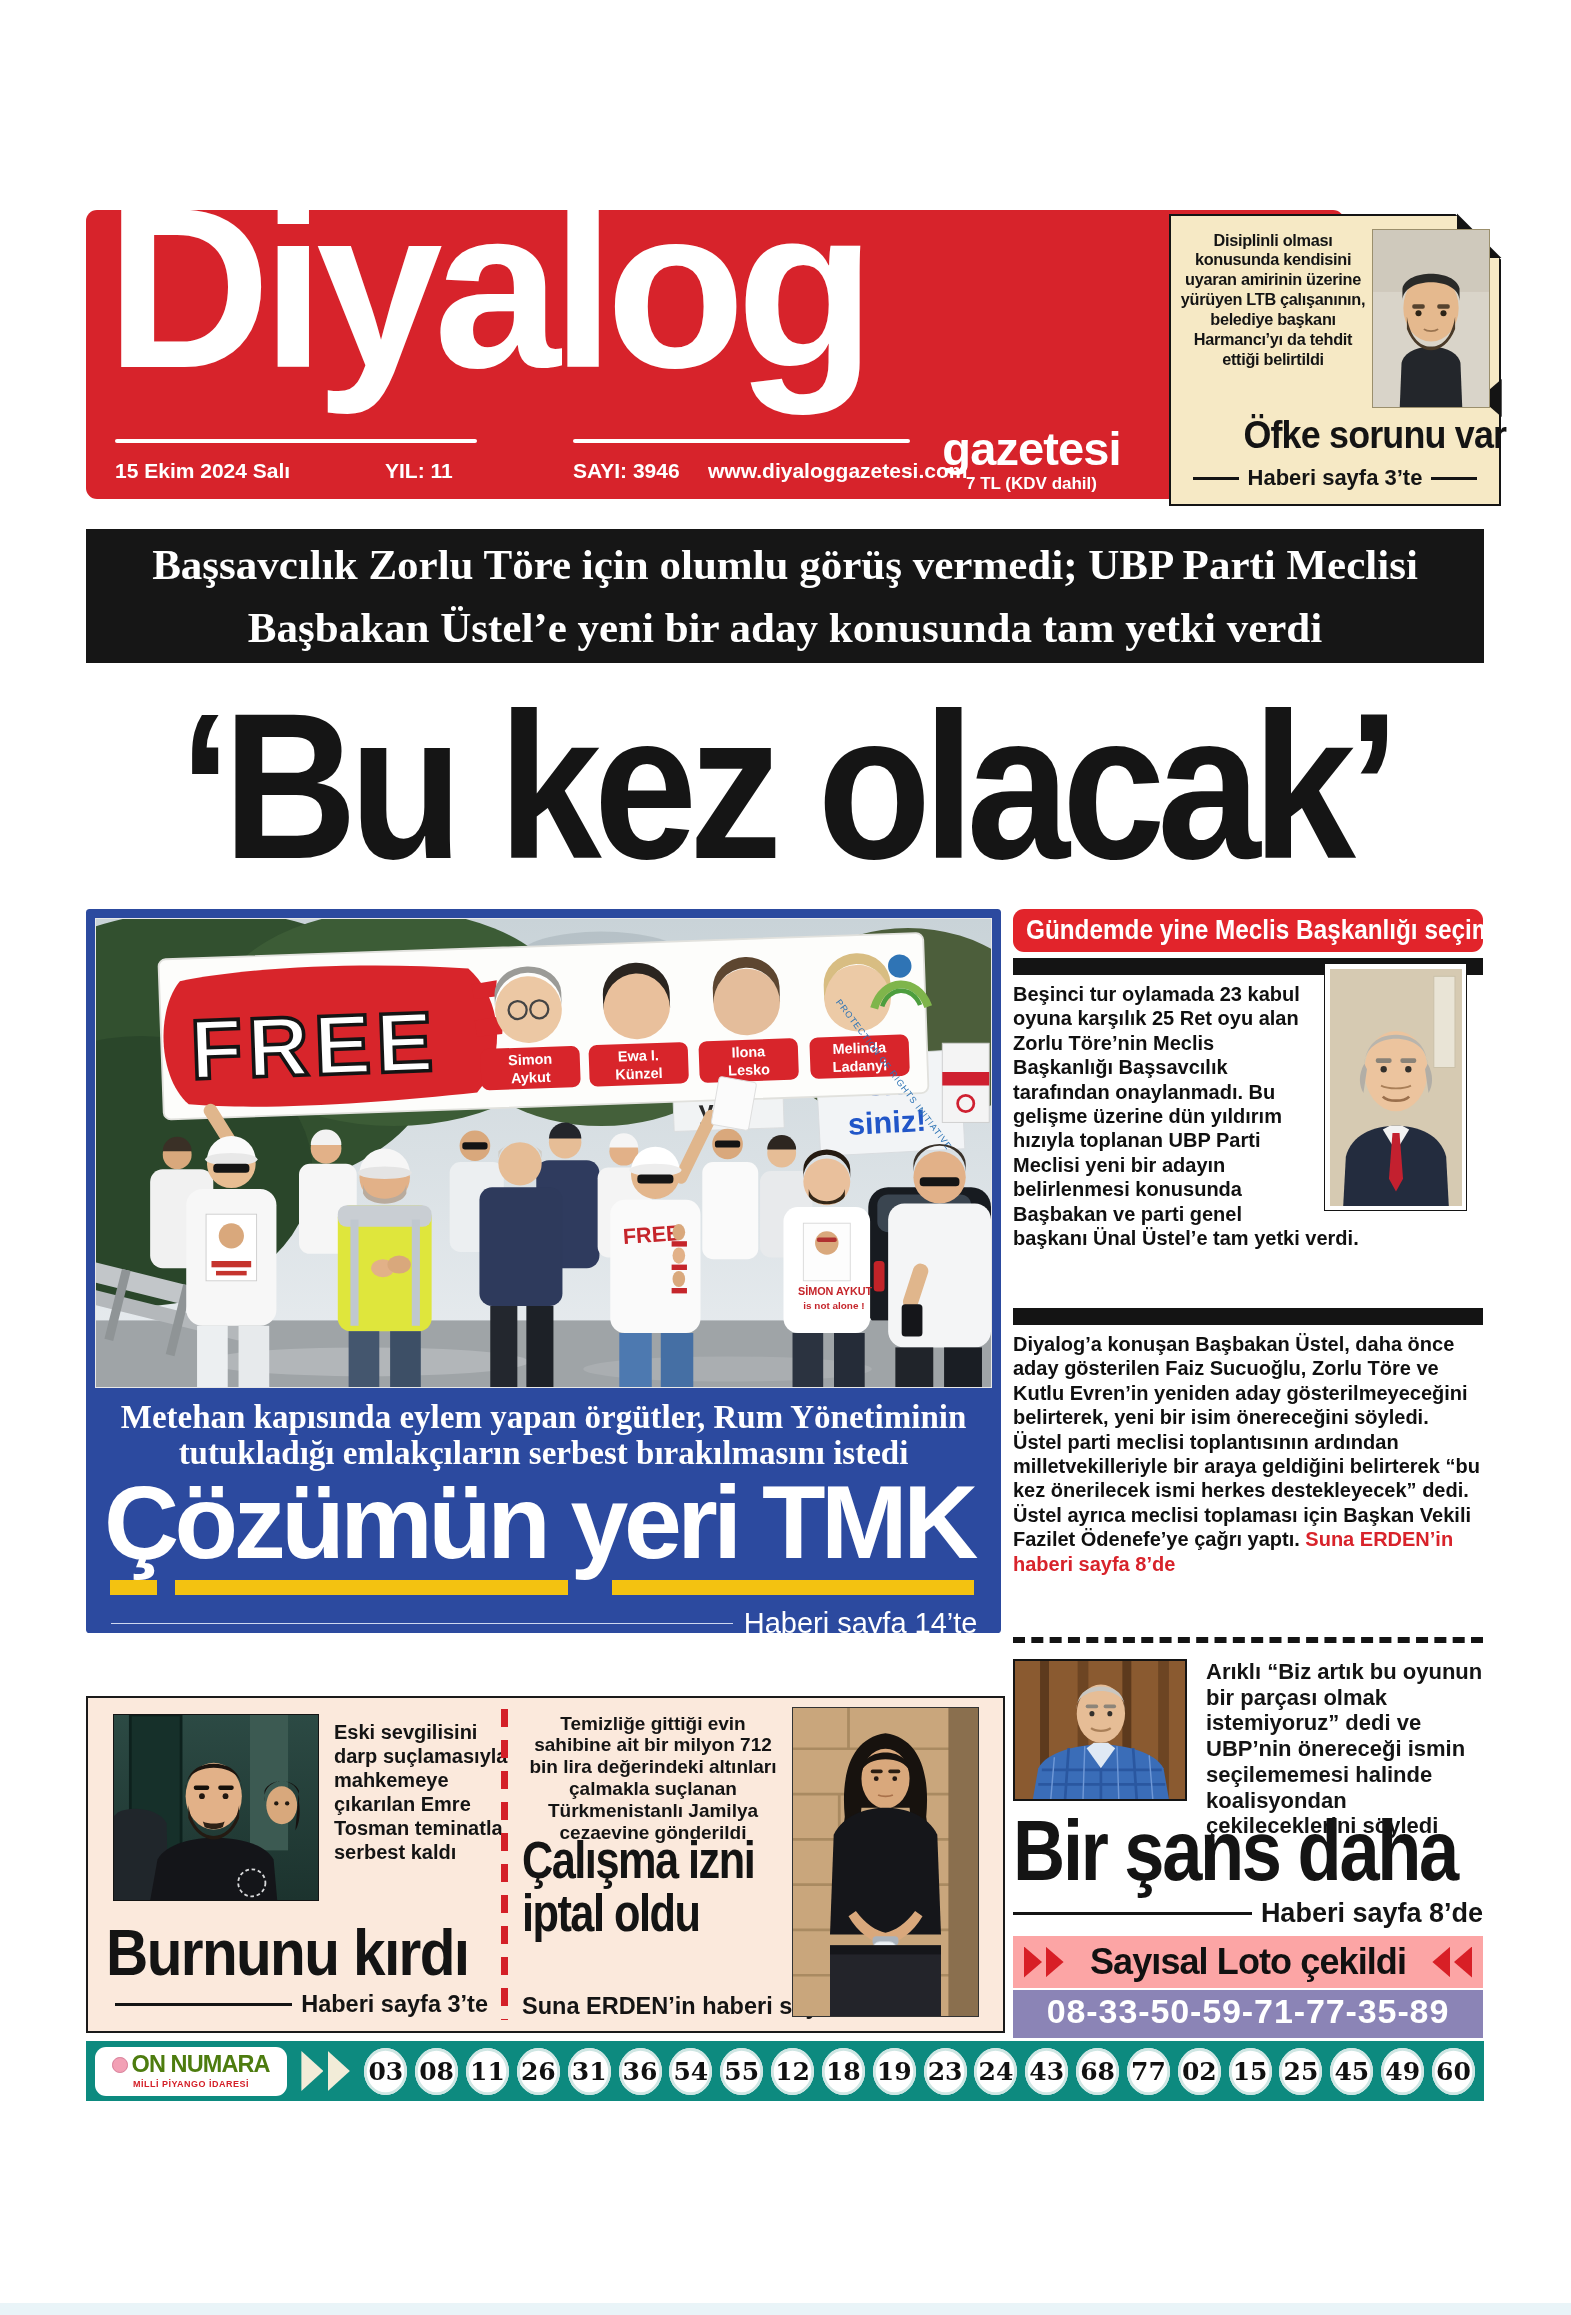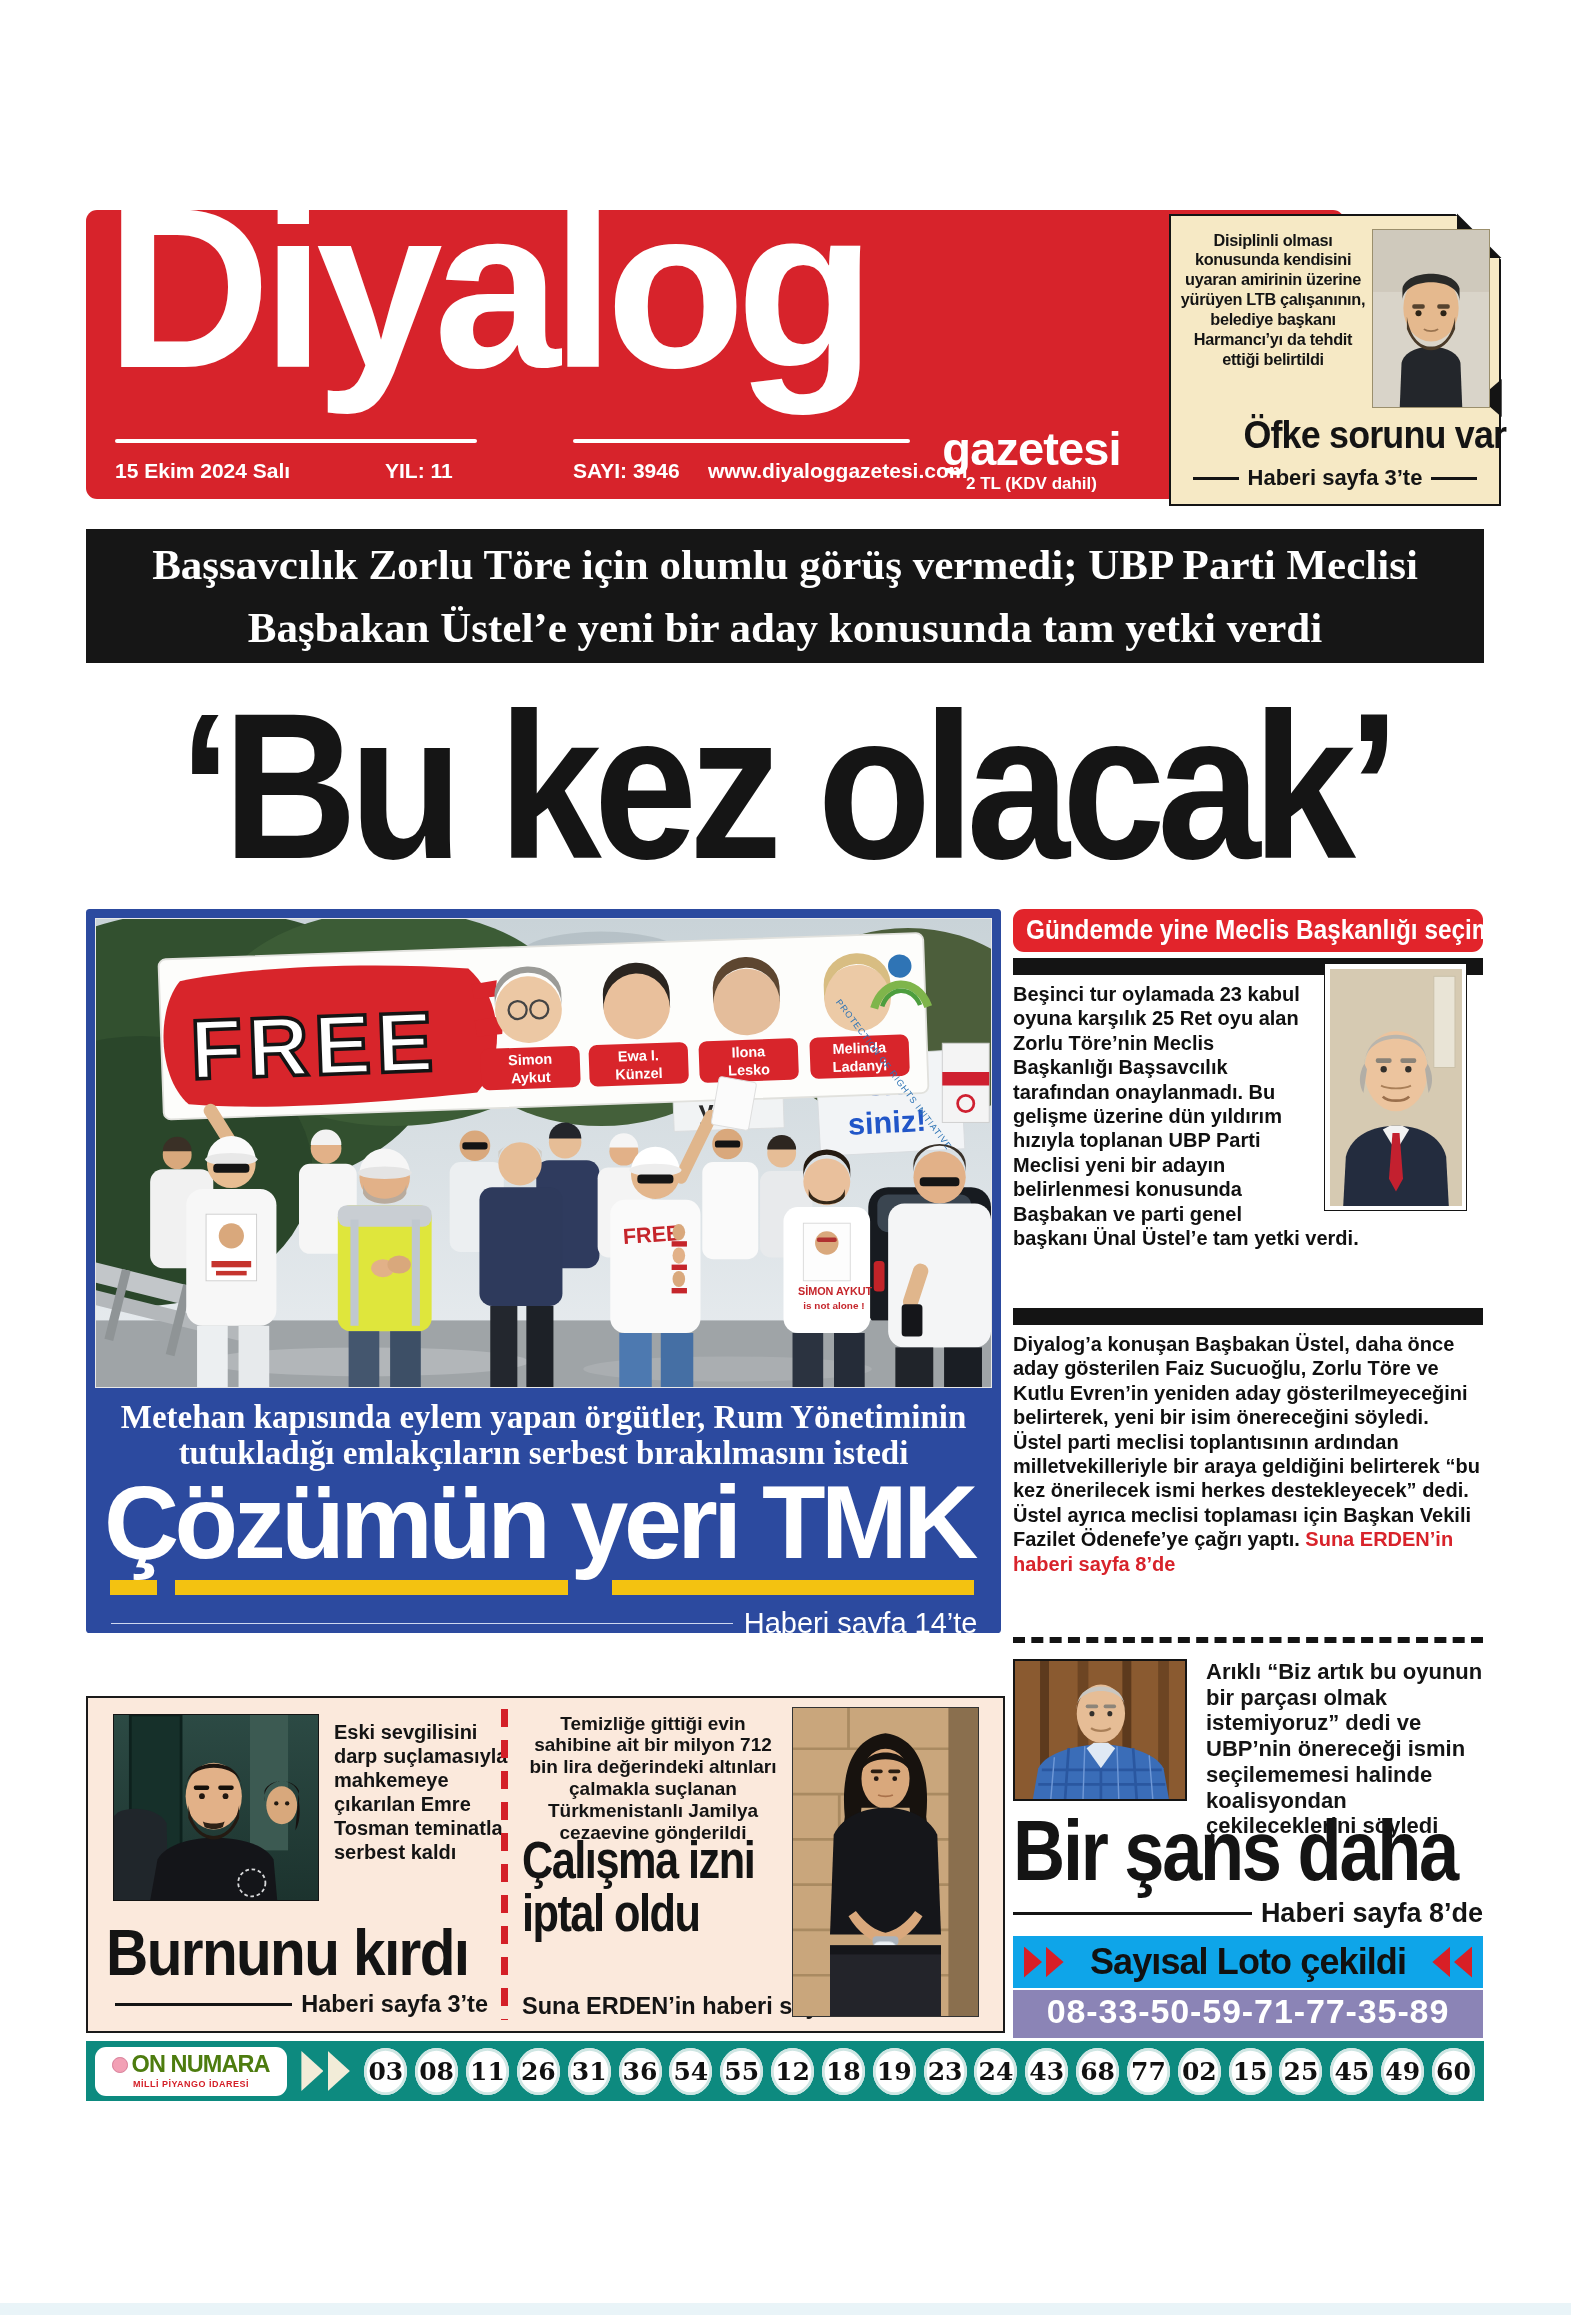--- a/index.html
+++ b/index.html
@@ -73,21 +73,21 @@
   .redref{color:#d8232b;}
   #dashSep{left:1013px;top:1637px;width:470px;border-top:6.3px dashed #141414;}
   #ariklirow{left:1013px;top:1659px;width:470px;display:flex;gap:19px;}
   #arikliPhoto{width:170px;height:138px;border:2.7px solid #141414;flex:none;}
   #ariklirow p{margin:0;font-size:22px;font-weight:bold;line-height:1.17;}
   #chanceHead{left:1013px;top:1802px;font-size:85px;font-weight:bold;letter-spacing:-2.7px;
               transform:scaleX(.85);transform-origin:left center;white-space:nowrap;}
   #chanceRef{left:1013px;top:1898px;width:470px;display:flex;align-items:center;gap:9px;
              font-size:27px;font-weight:bold;}
   #chanceRef .ln{flex:1;height:3.6px;background:#141414;}
-  #lotoBar1{left:1013px;top:1936px;width:470px;height:52px;background:#0ea5e9;display:flex;
+  #lotoBar1{left:1013px;top:1936px;width:470px;height:52px;background:#fca5a5;display:flex;
             align-items:center;justify-content:space-between;padding:0 11px;box-sizing:border-box;}
   #lotoBar1 .title{font-size:36px;font-weight:bold;letter-spacing:-0.9px;color:#111;}
   .chev{display:flex;gap:3.6px;}
   .chev i{width:18px;height:31px;background:#d81f26;display:block;}
   .chev.r i{clip-path:polygon(0 0,100% 50%,0 100%);}
   .chev.l i{clip-path:polygon(100% 0,0 50%,100% 100%);}
   #lotoBar2{left:1013px;top:1990px;width:470px;height:48px;background:#8b84b6;color:#fff;
             font-size:34px;font-weight:bold;text-align:center;line-height:42px;letter-spacing:0.9px;}
 
   
@@ -133,21 +133,21 @@
   <header id="masthead" class="abs">
     <h1>Diyalog</h1>
     <div id="rule1" class="mh-rule"></div>
     <div id="rule2" class="mh-rule"></div>
     <div class="mh-item" style="left:29px;">15 Ekim 2024 Salı</div>
     <div class="mh-item" style="left:299px;">YIL: 11</div>
     <div class="mh-item" style="left:487px;">SAYI: 3946</div>
     <div class="mh-item" style="left:622px;">www.diyaloggazetesi.com</div>
     <div id="gazBlock">
       <div class="gaz">gazetesi</div>
-      <div class="price">2 TL (KDV dahil)</div>
+      <div class="price">7 TL (KDV dahil)</div>
     </div>
   </header>
 
   <aside id="angerBox" class="abs">
     <div class="cut"></div>
     <div class="fold"></div>
     <div class="wedge"></div>
     <div id="angerKicker">Disiplinli olması konusunda kendisini uyaran amirinin üzerine yürüyen LTB çalışanının, belediye başkanı Harmancı’yı da tehdit ettiği belirtildi</div>
     <div id="angerPhoto">
       <svg viewBox="0 0 130 200" width="116" height="177" preserveAspectRatio="none">

